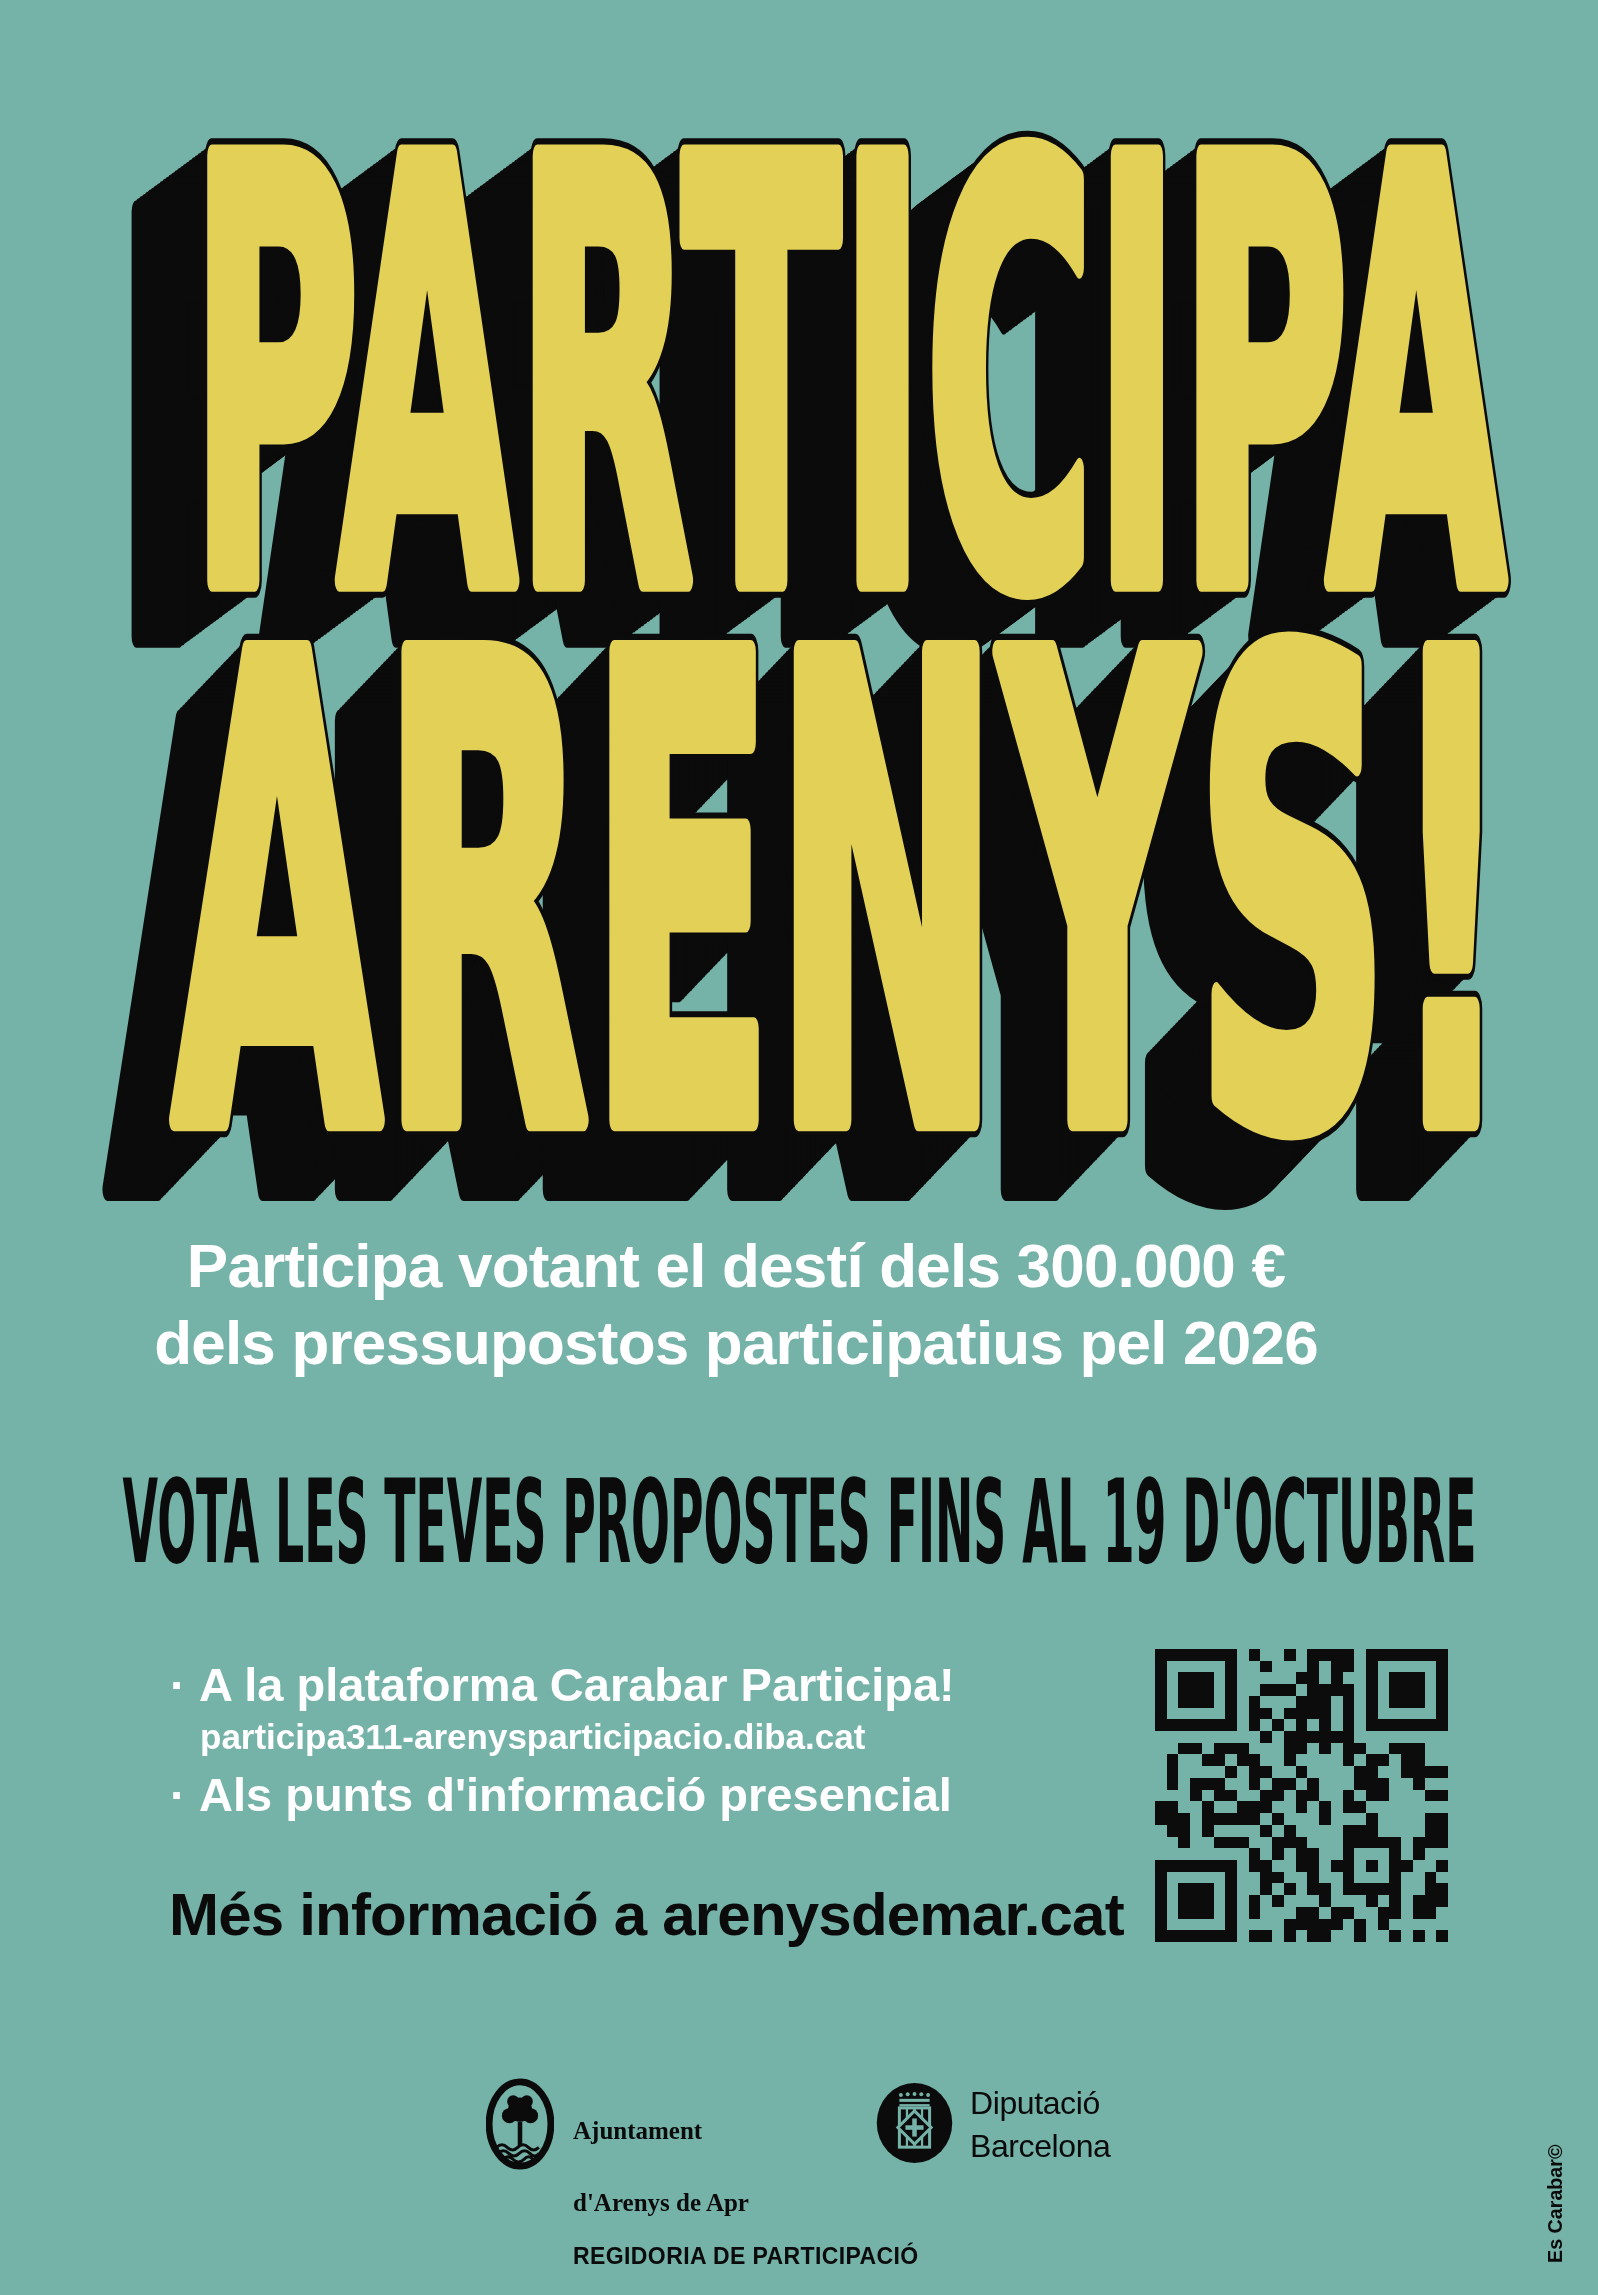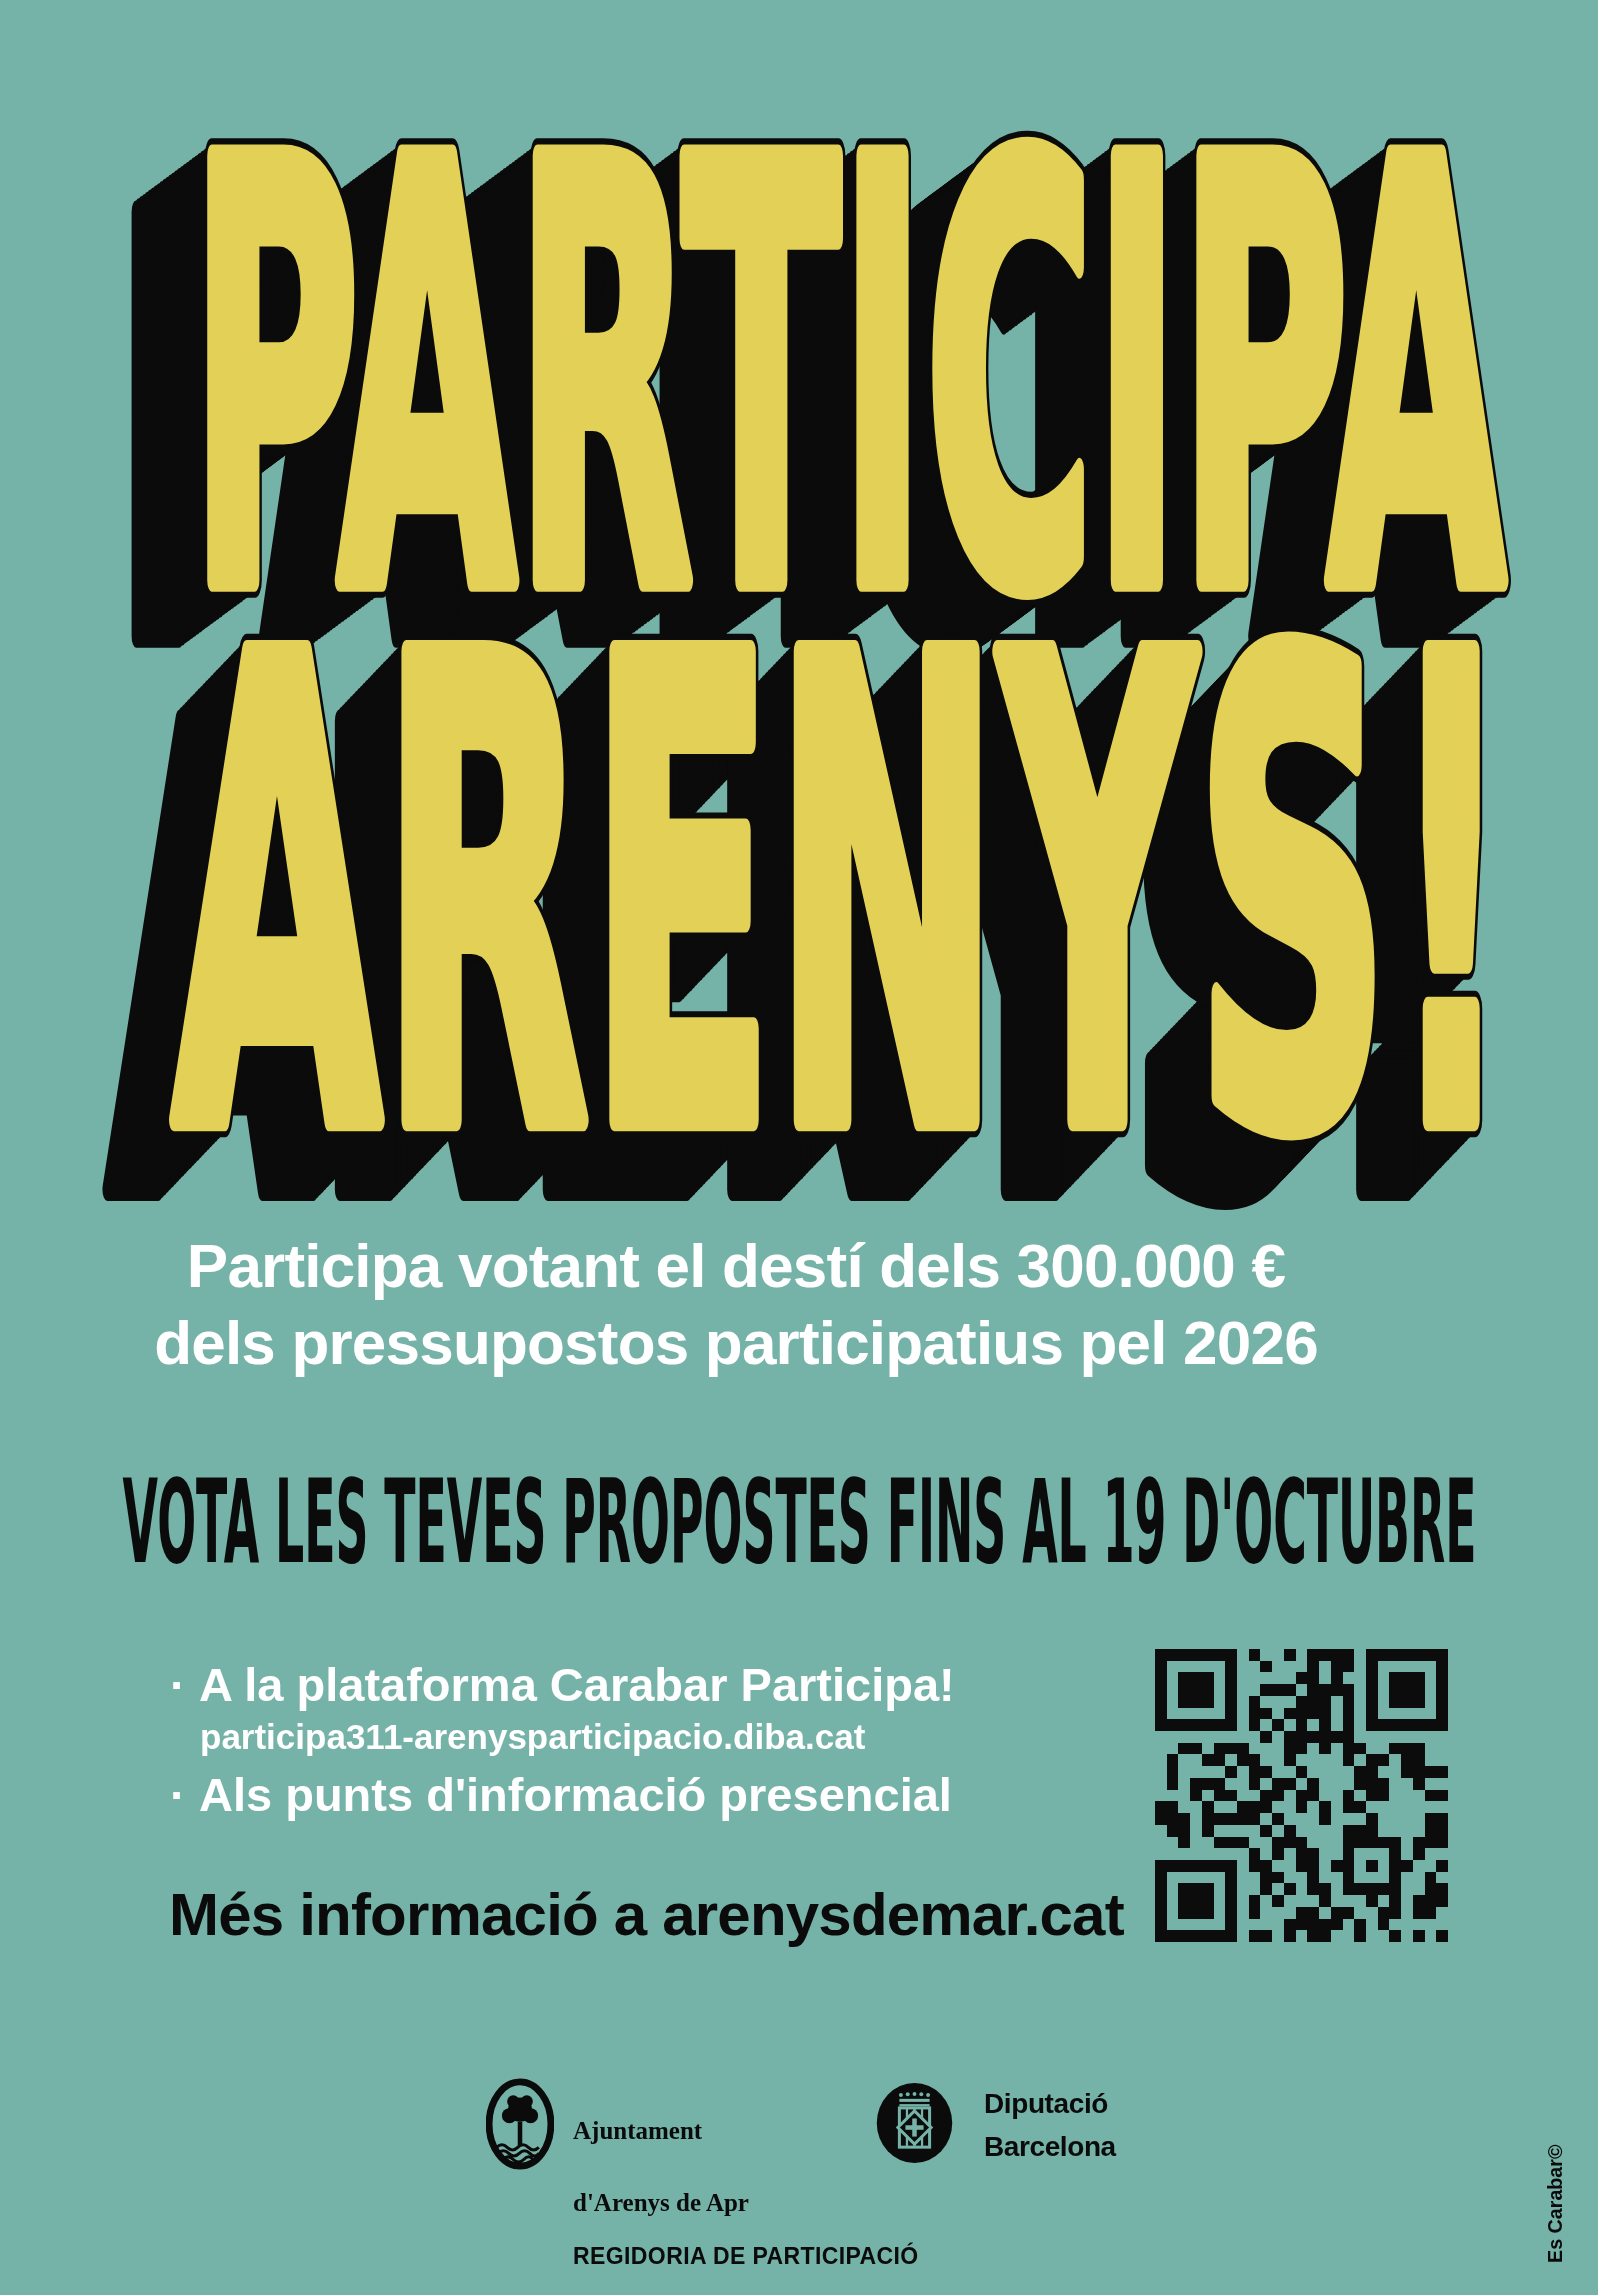--- a/index.html
+++ b/index.html
@@ -40,21 +40,21 @@
   .channel-url{position:absolute;left:200px;color:#ffffff;font-weight:bold;font-size:35px;white-space:nowrap;}
   .more-info{position:absolute;left:169px;top:1880px;color:#0b0b0b;font-weight:bold;font-size:60px;white-space:nowrap;letter-spacing:-0.8px;}
   
   #qr{position:absolute;left:1155px;top:1649px;}
   
   .aj-seal{position:absolute;left:486px;top:2078px;}
   .aj-text{position:absolute;left:573px;top:2077px;color:#0b0b0b;}
   .aj-name{font-family:"Liberation Serif",serif;font-weight:bold;font-size:25px;line-height:36px;margin-top:36px;}
   .aj-dept{margin-top:22px;font-family:"Liberation Sans",sans-serif;font-weight:bold;font-size:23px;letter-spacing:0.4px;}
   .dp-crest{position:absolute;left:876px;top:2082px;}
-  .dp-text{position:absolute;left:970px;top:2082px;color:#0b0b0b;font-weight:bold;font-size:28px;line-height:43px;letter-spacing:-0.4px;margin-left:14px;}
+  .dp-text{position:absolute;left:970px;top:2082px;color:#0b0b0b;font-weight:normal;font-size:32px;line-height:43px;letter-spacing:-0.4px;}
   
   .credit{
     position:absolute;left:1544px;top:2263px;
     transform:rotate(-90deg);transform-origin:0 0;
     color:#0b0b0b;font-weight:bold;font-size:19.7px;white-space:nowrap;
   }
 </style>
 </head>
 <body>
 

